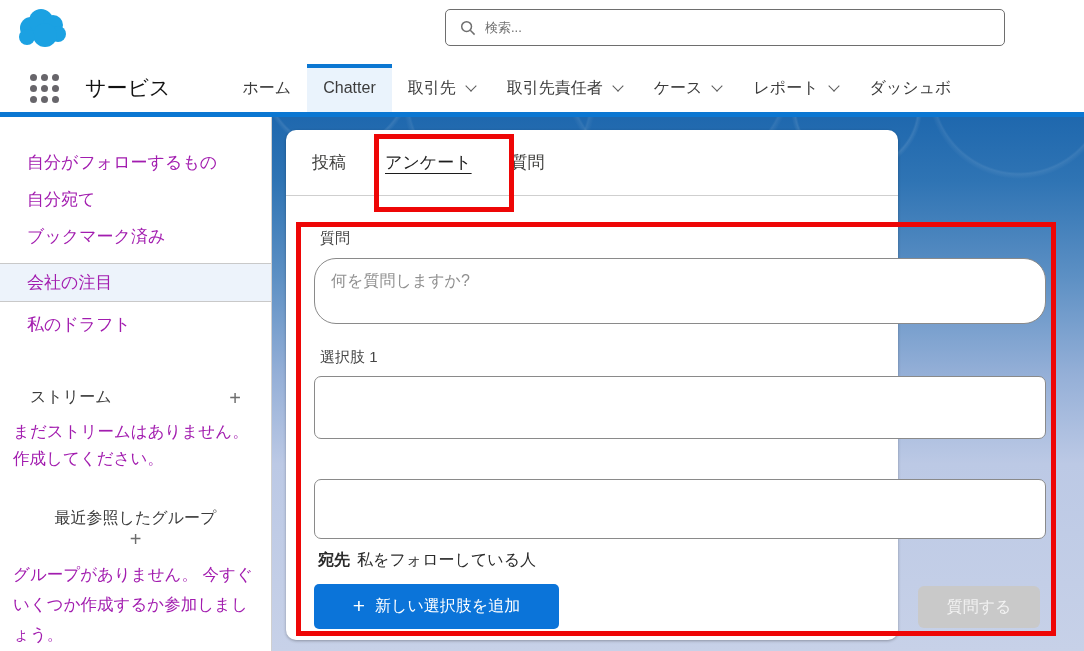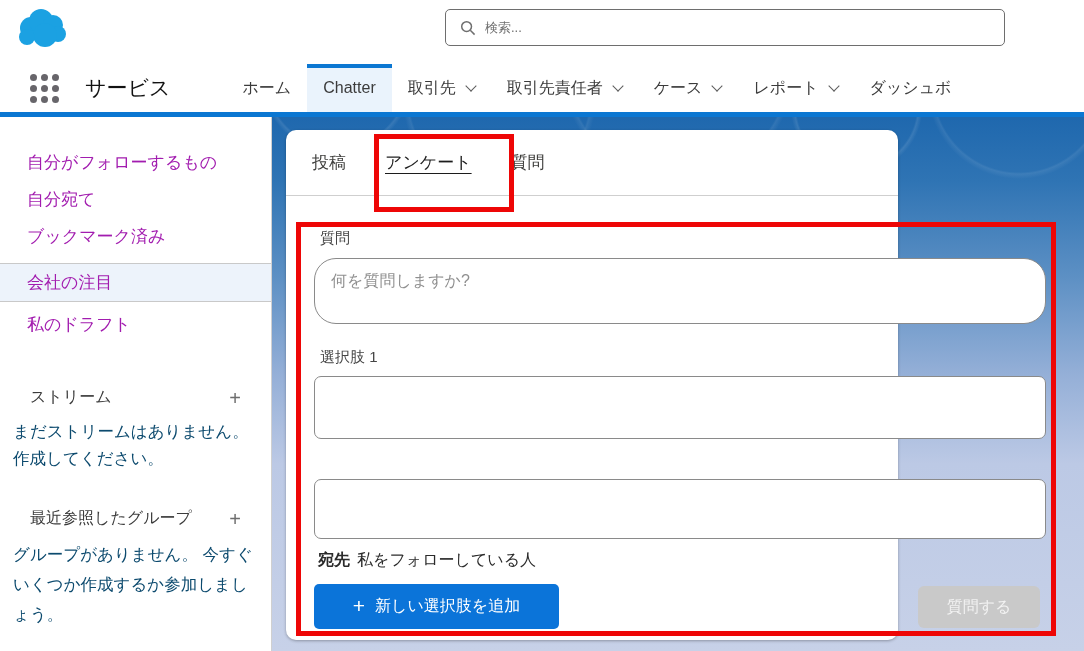--- a/index.html
+++ b/index.html
@@ -34,23 +34,23 @@
 
   
   .sidebar { position:absolute; top:117px; left:0; bottom:0; width:272px; background:#fff;
     border-right:1px solid #d0d0d0; padding-top:27px; }
   .side-item { height:37px; display:flex; align-items:center; padding-left:27px;
     font-size:17px; color:#a21caf; cursor:pointer; }
   .side-item.selected { background:#edf3fb; border-top:1px solid #c9c9c9;
     border-bottom:1px solid #c9c9c9; height:39px; margin-top:8px; margin-bottom:4px; }
   .side-section { margin:44px 30px 0 30px; display:flex; justify-content:space-between;
     align-items:center; font-size:16px; color:#3b3b3b; }
-  .side-section.groups { margin-top:36px; }
+  .side-section.groups { margin-top:36px;flex-direction:column; }
   .plus-btn { font-size:20px; color:#6d6d6d; cursor:pointer; line-height:1; }
-  .side-help { margin:10px 18px 0 13px; font-size:16.5px; line-height:27px; color:#0c4a6e; }
+  .side-help { margin:10px 18px 0 13px; font-size:16.5px; line-height:27px; color:#a21caf; }
   .side-help.groups { line-height:30px; }
 
   
   .main { position:absolute; top:117px; left:272px; right:0; bottom:0;
     background:linear-gradient(180deg,#1f68ae 0%,#2f74b4 12%,#5d90c4 30%,
       #94afd7 48%,#bcc9e5 65%,#c7d1e8 100%); }
   .main::before { content:""; position:absolute; left:0; right:0; top:0; height:230px;
     background:
       radial-gradient(circle at 8% -40px, transparent 70px, rgba(255,255,255,.10) 72px, transparent 76px),
       radial-gradient(circle at 28% -20px, transparent 90px, rgba(255,255,255,.08) 92px, transparent 97px),

